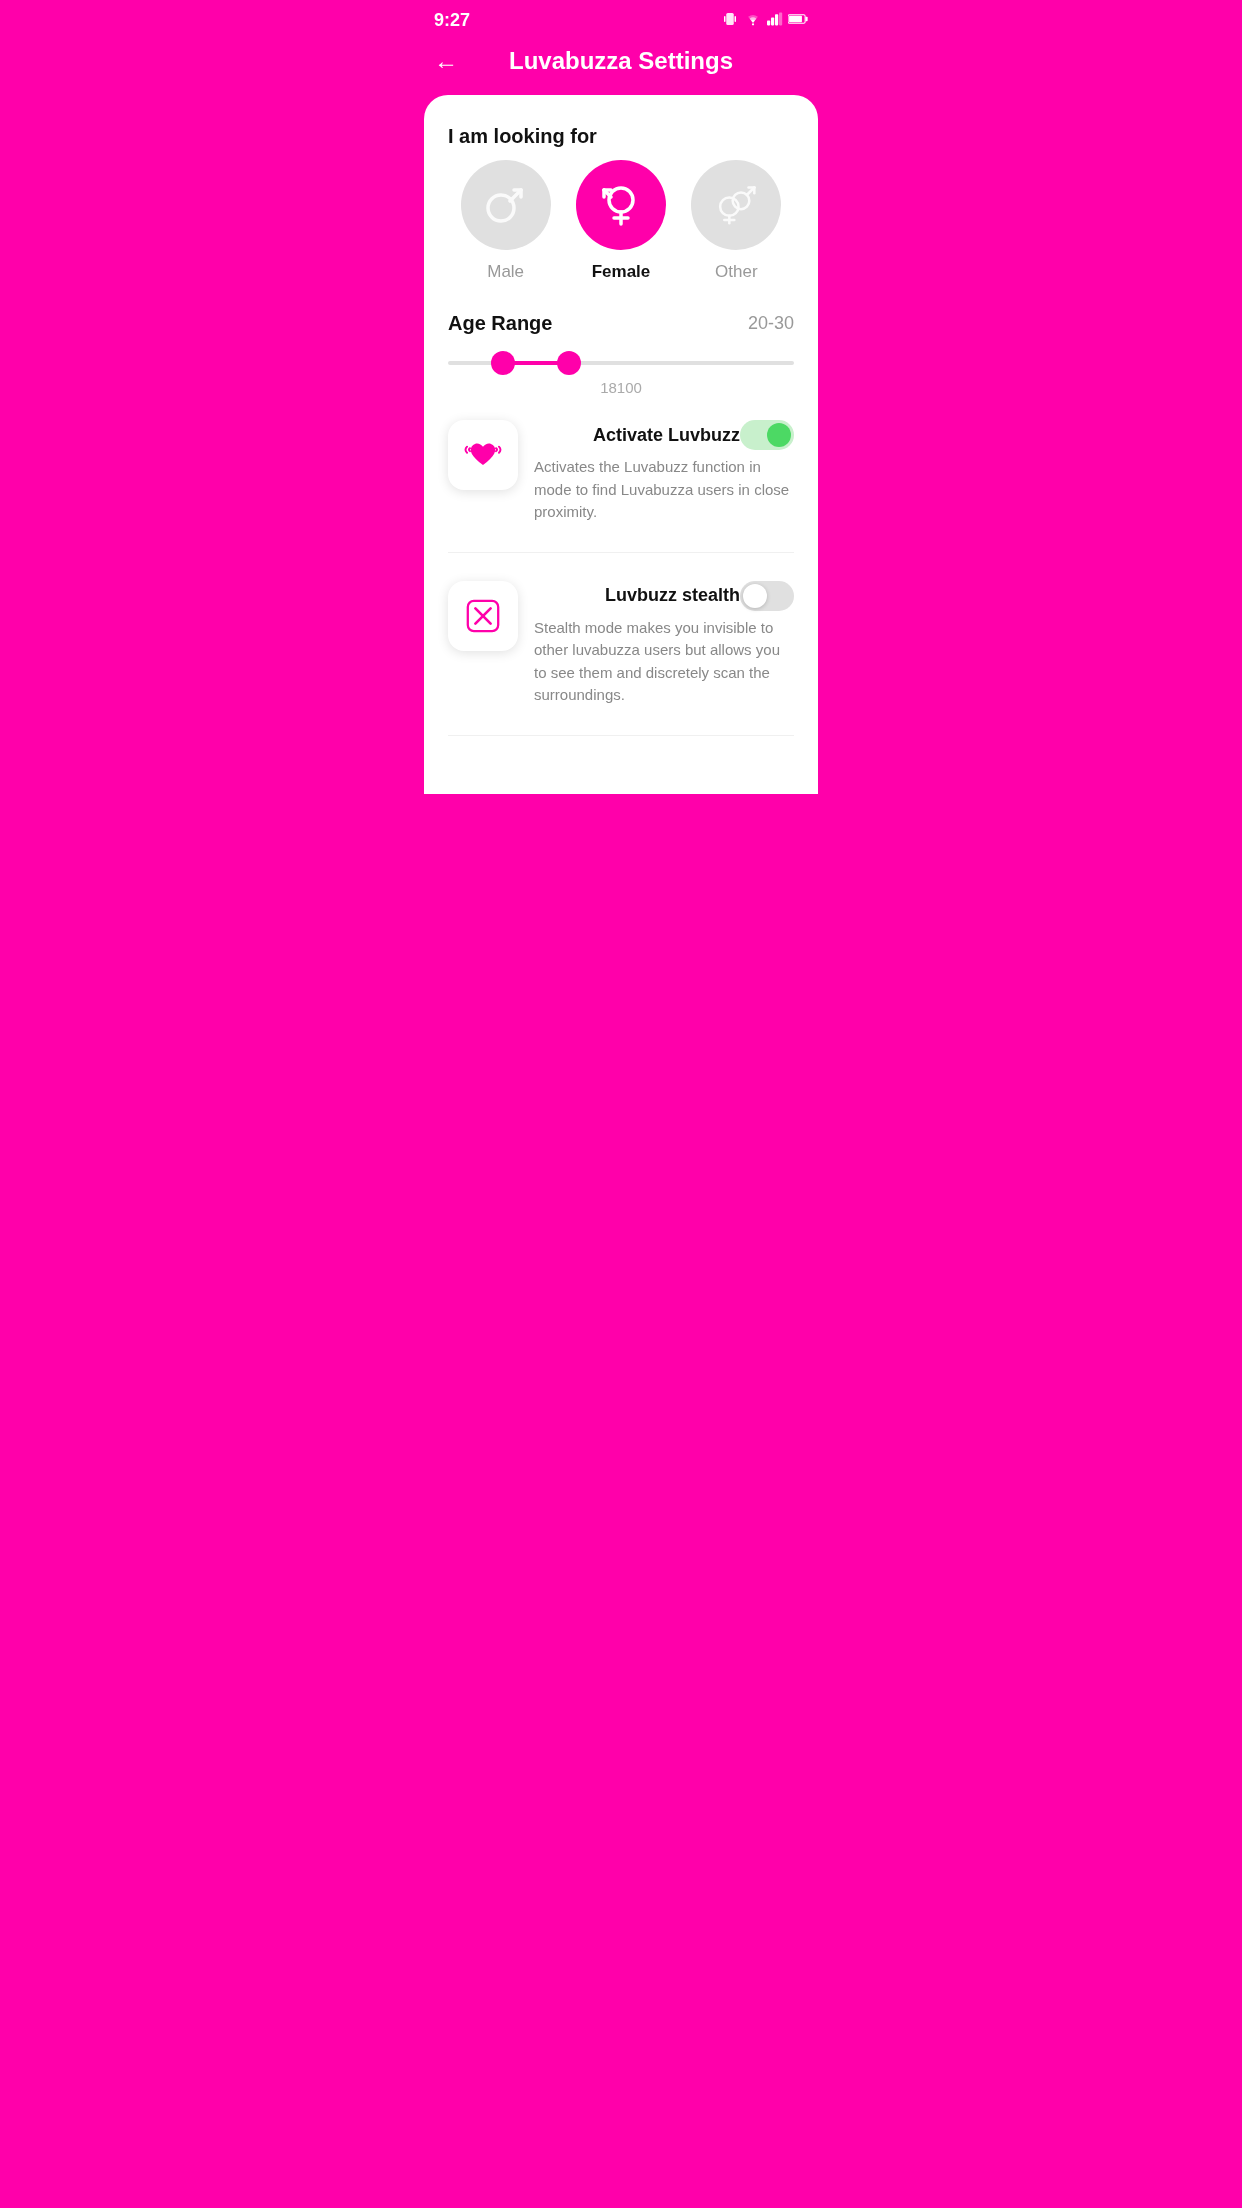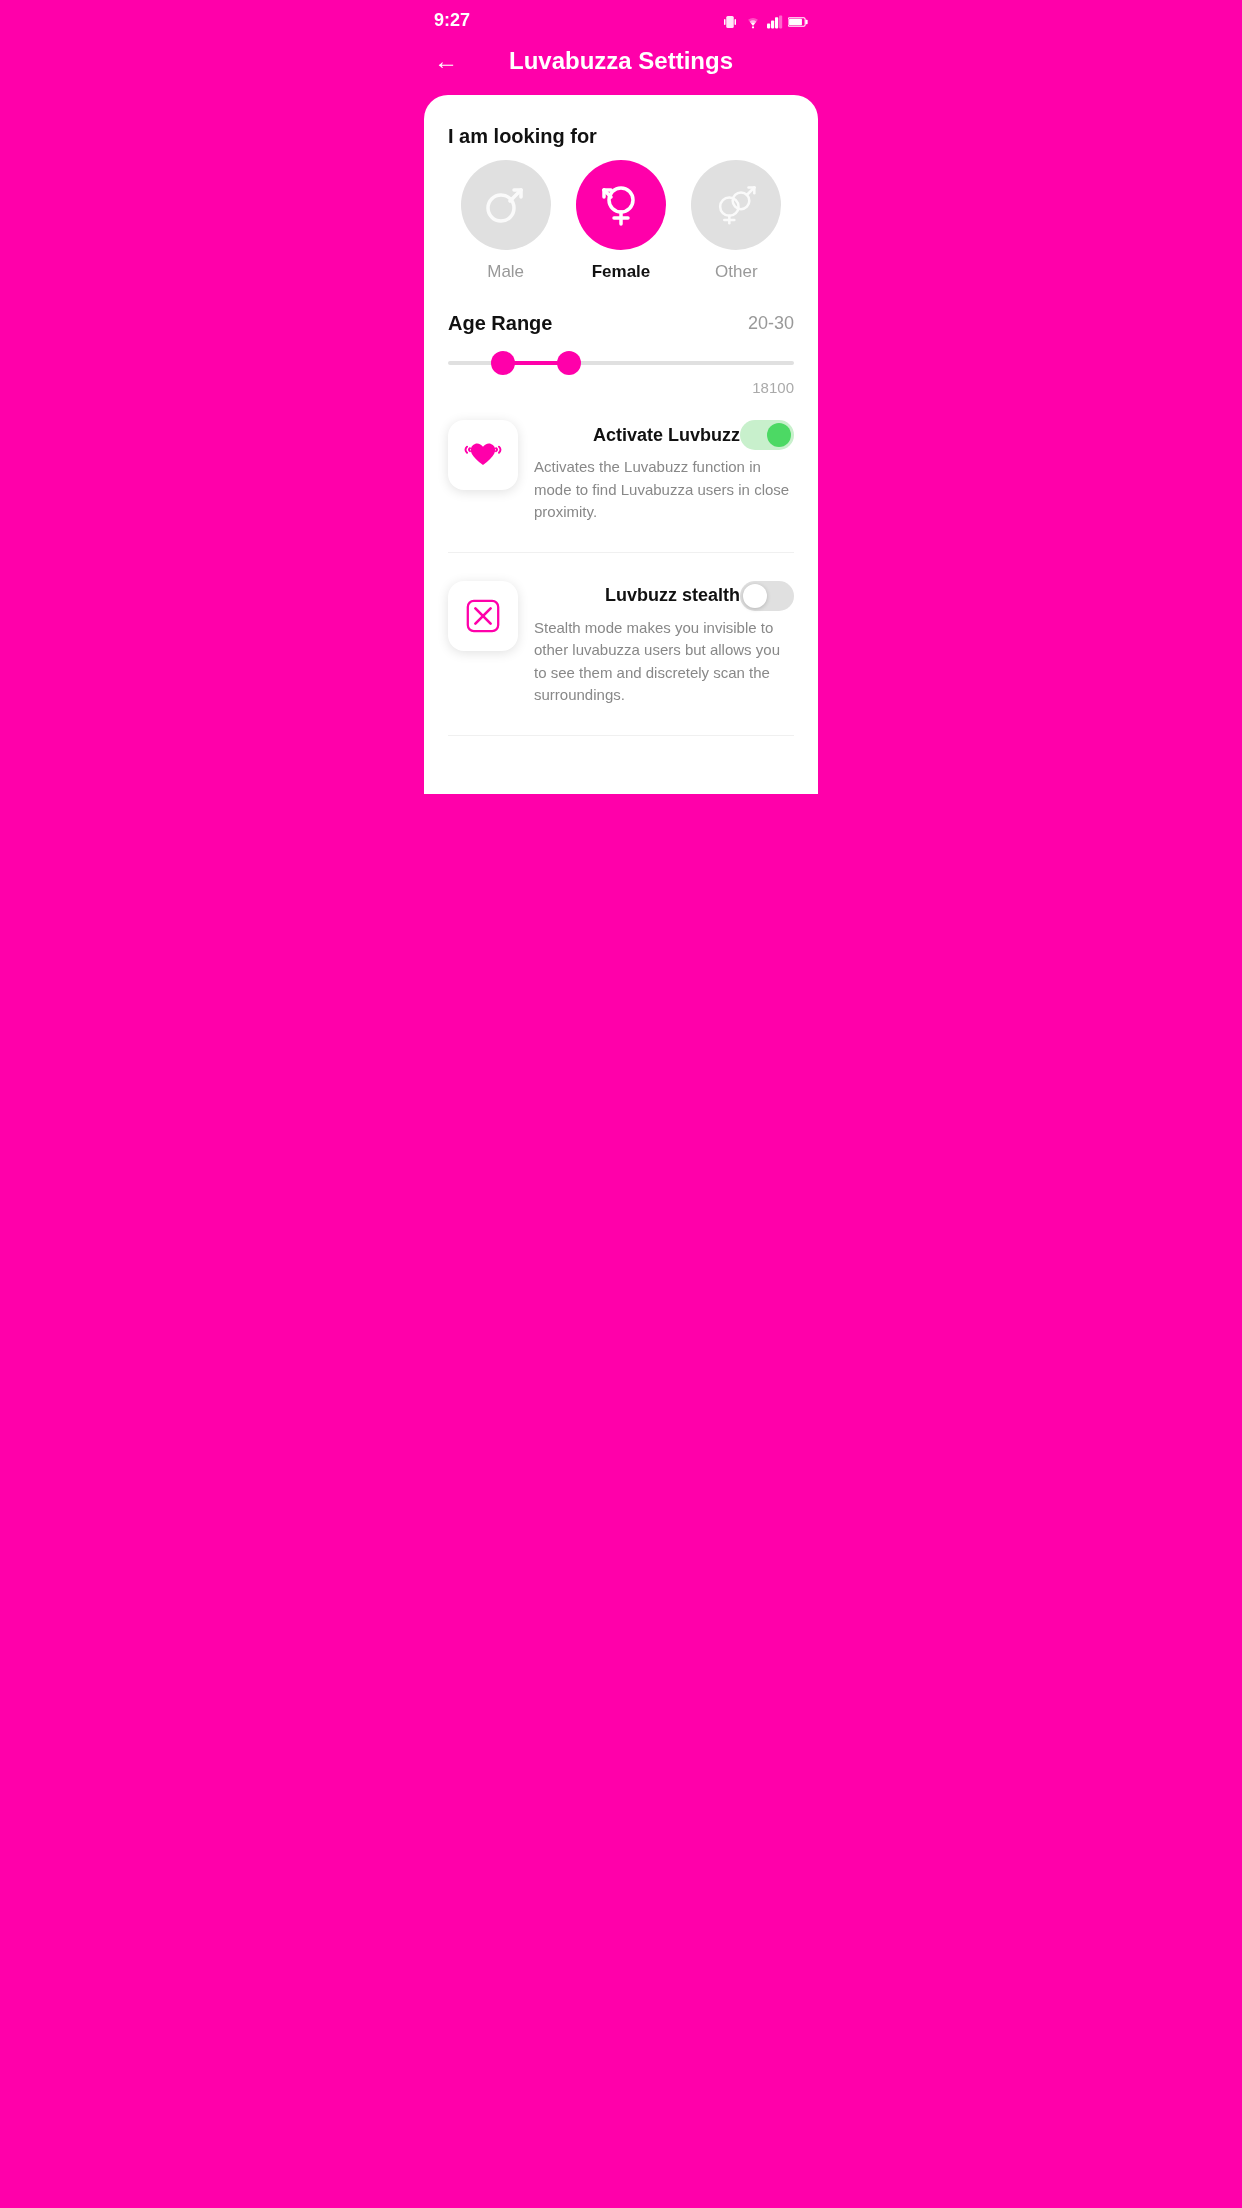--- a/index.html
+++ b/index.html
@@ -12,21 +12,21 @@
       min-height: 736px;
       margin: 0 auto;
       position: relative;
       overflow-x: hidden;
     }
 
     
     .status-bar {
       display: flex;
       justify-content: space-between;
-      align-items: flex-end;
+      align-items: flex-start;
       padding: 10px 20px 6px;
       color: white;
     }
 
     .status-time {
       font-size: 18px;
       font-weight: 700;
       color: white;
     }
 
@@ -194,21 +194,21 @@
     .slider-thumb.left {
       left: 16%;
     }
 
     .slider-thumb.right {
       left: 35%;
     }
 
     .slider-minmax {
       display: flex;
-      justify-content: flex-end;
+      justify-content: center;
     }
 
     .slider-min, .slider-max {
       font-size: 15px;
       color: #AAAAAA;
     }
 
     
     .settings-list {
       margin-top: 24px;

